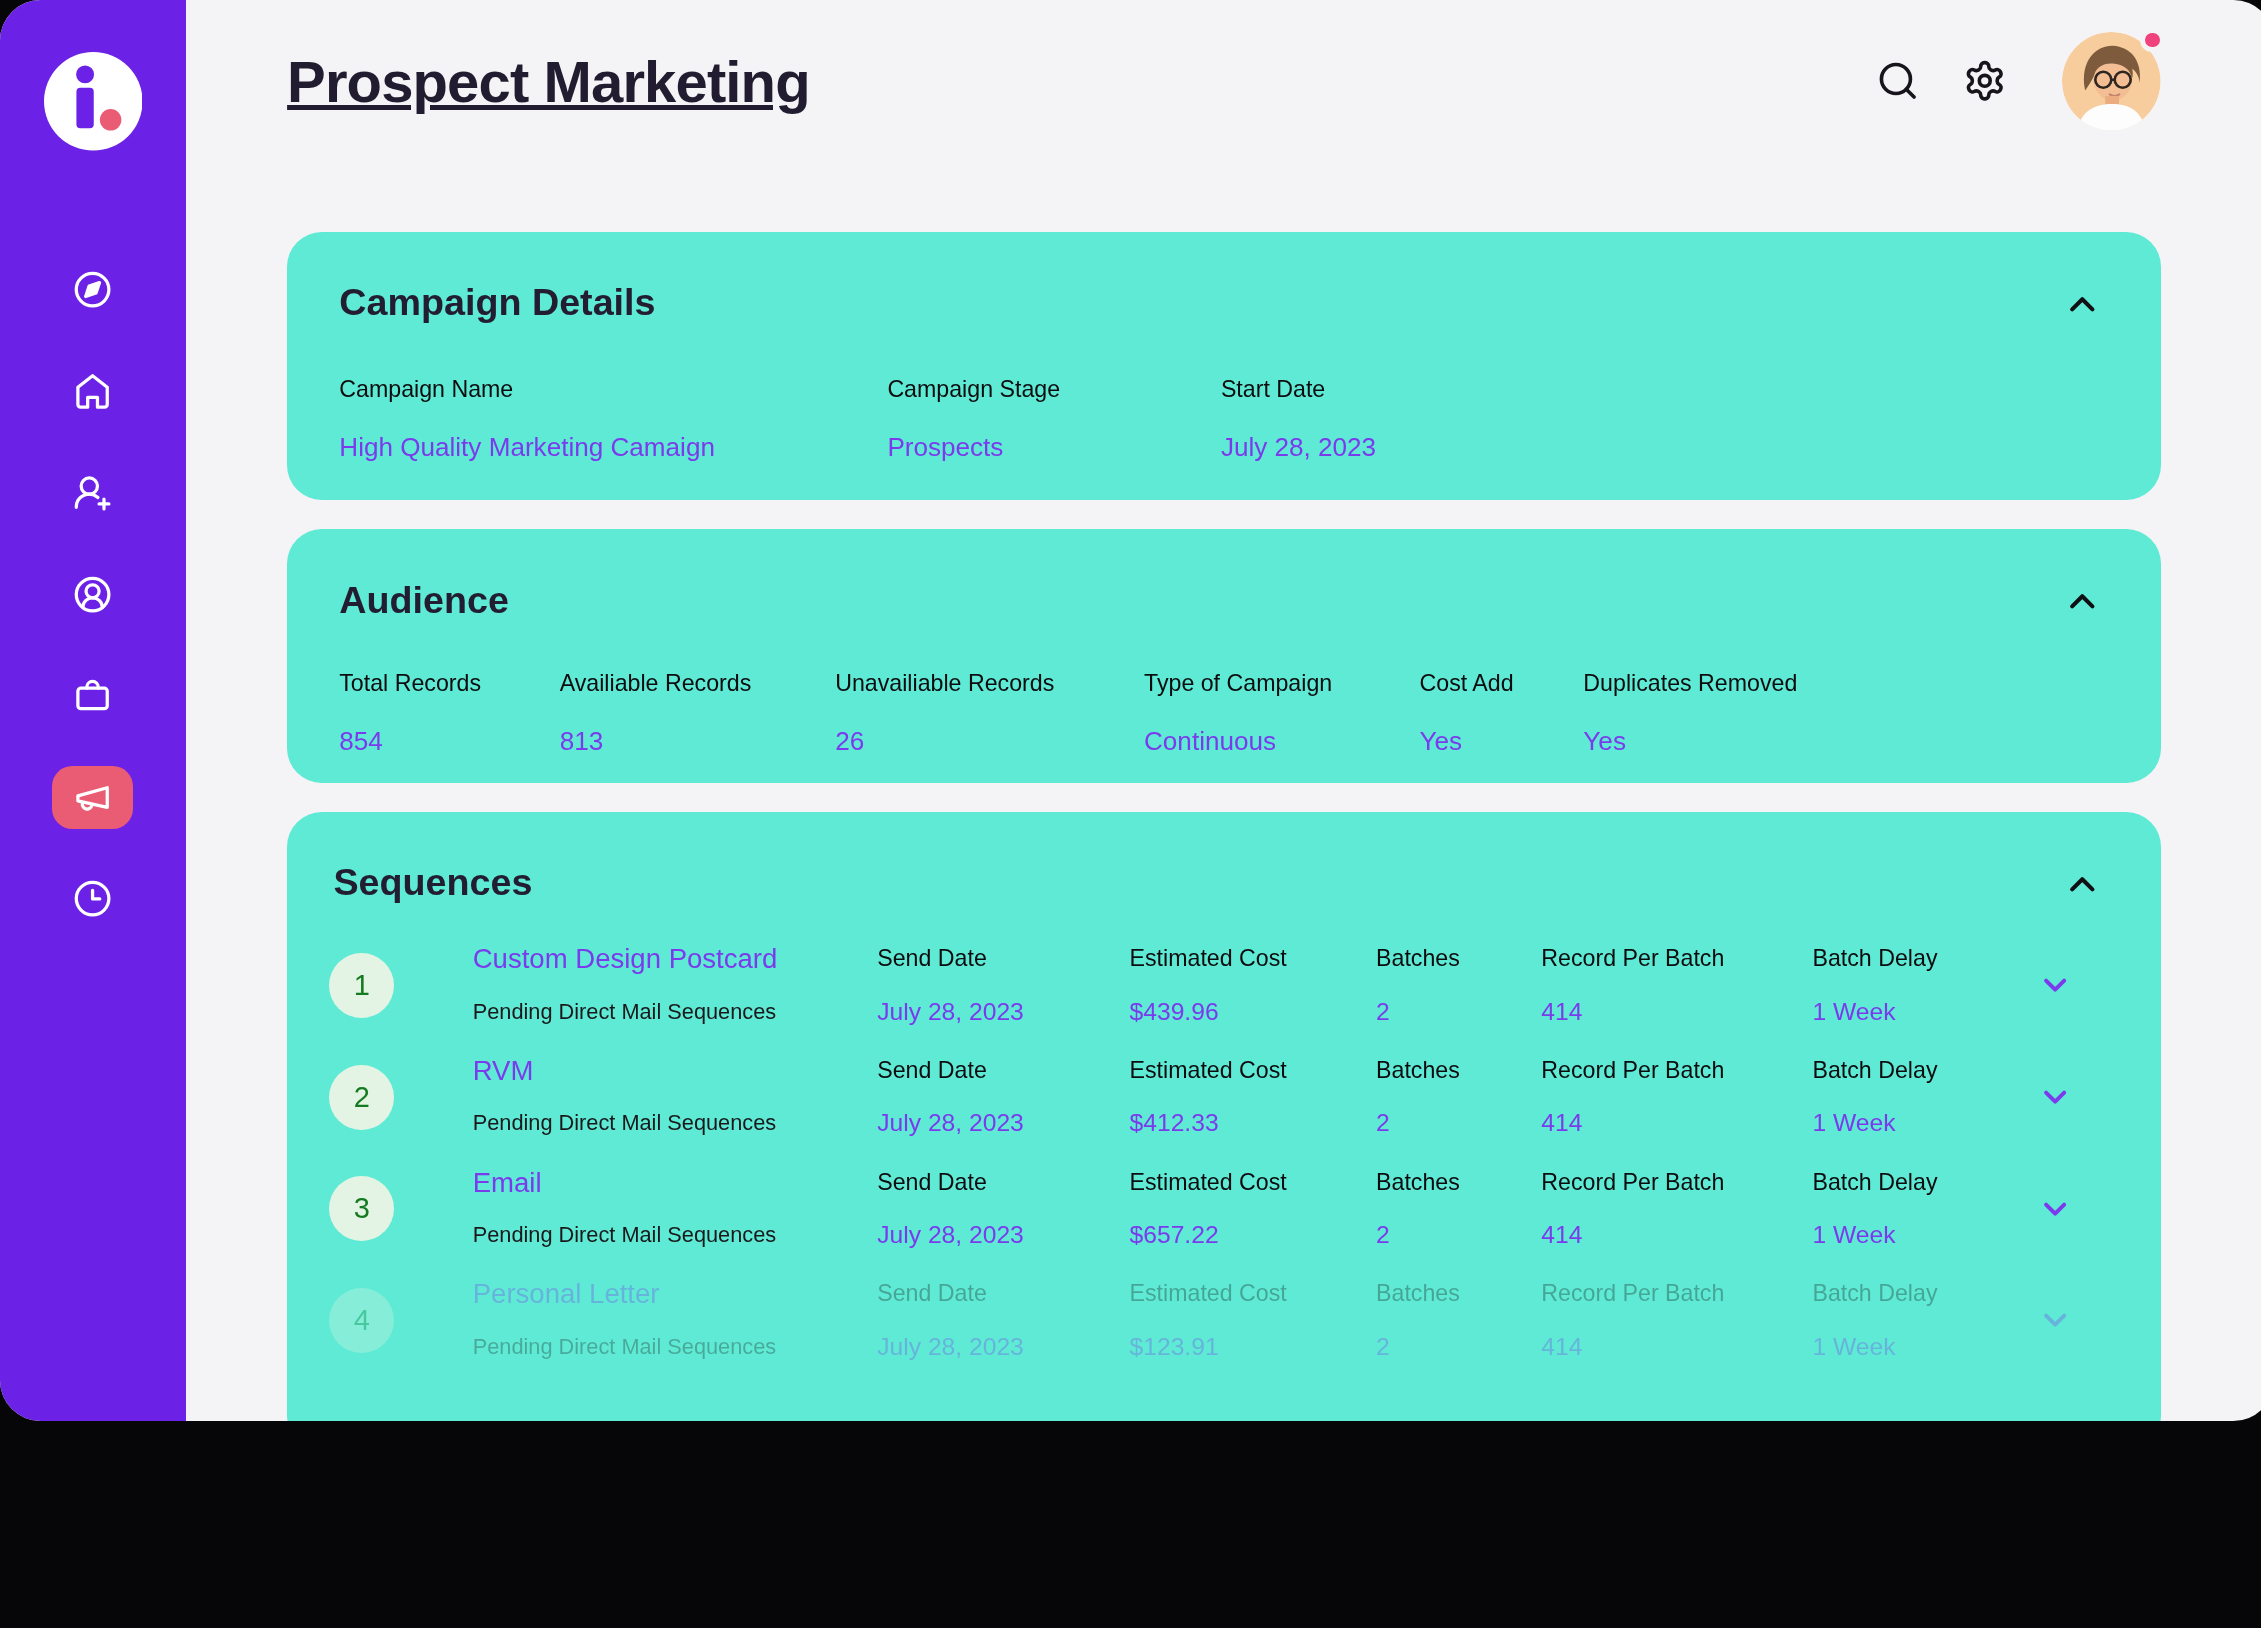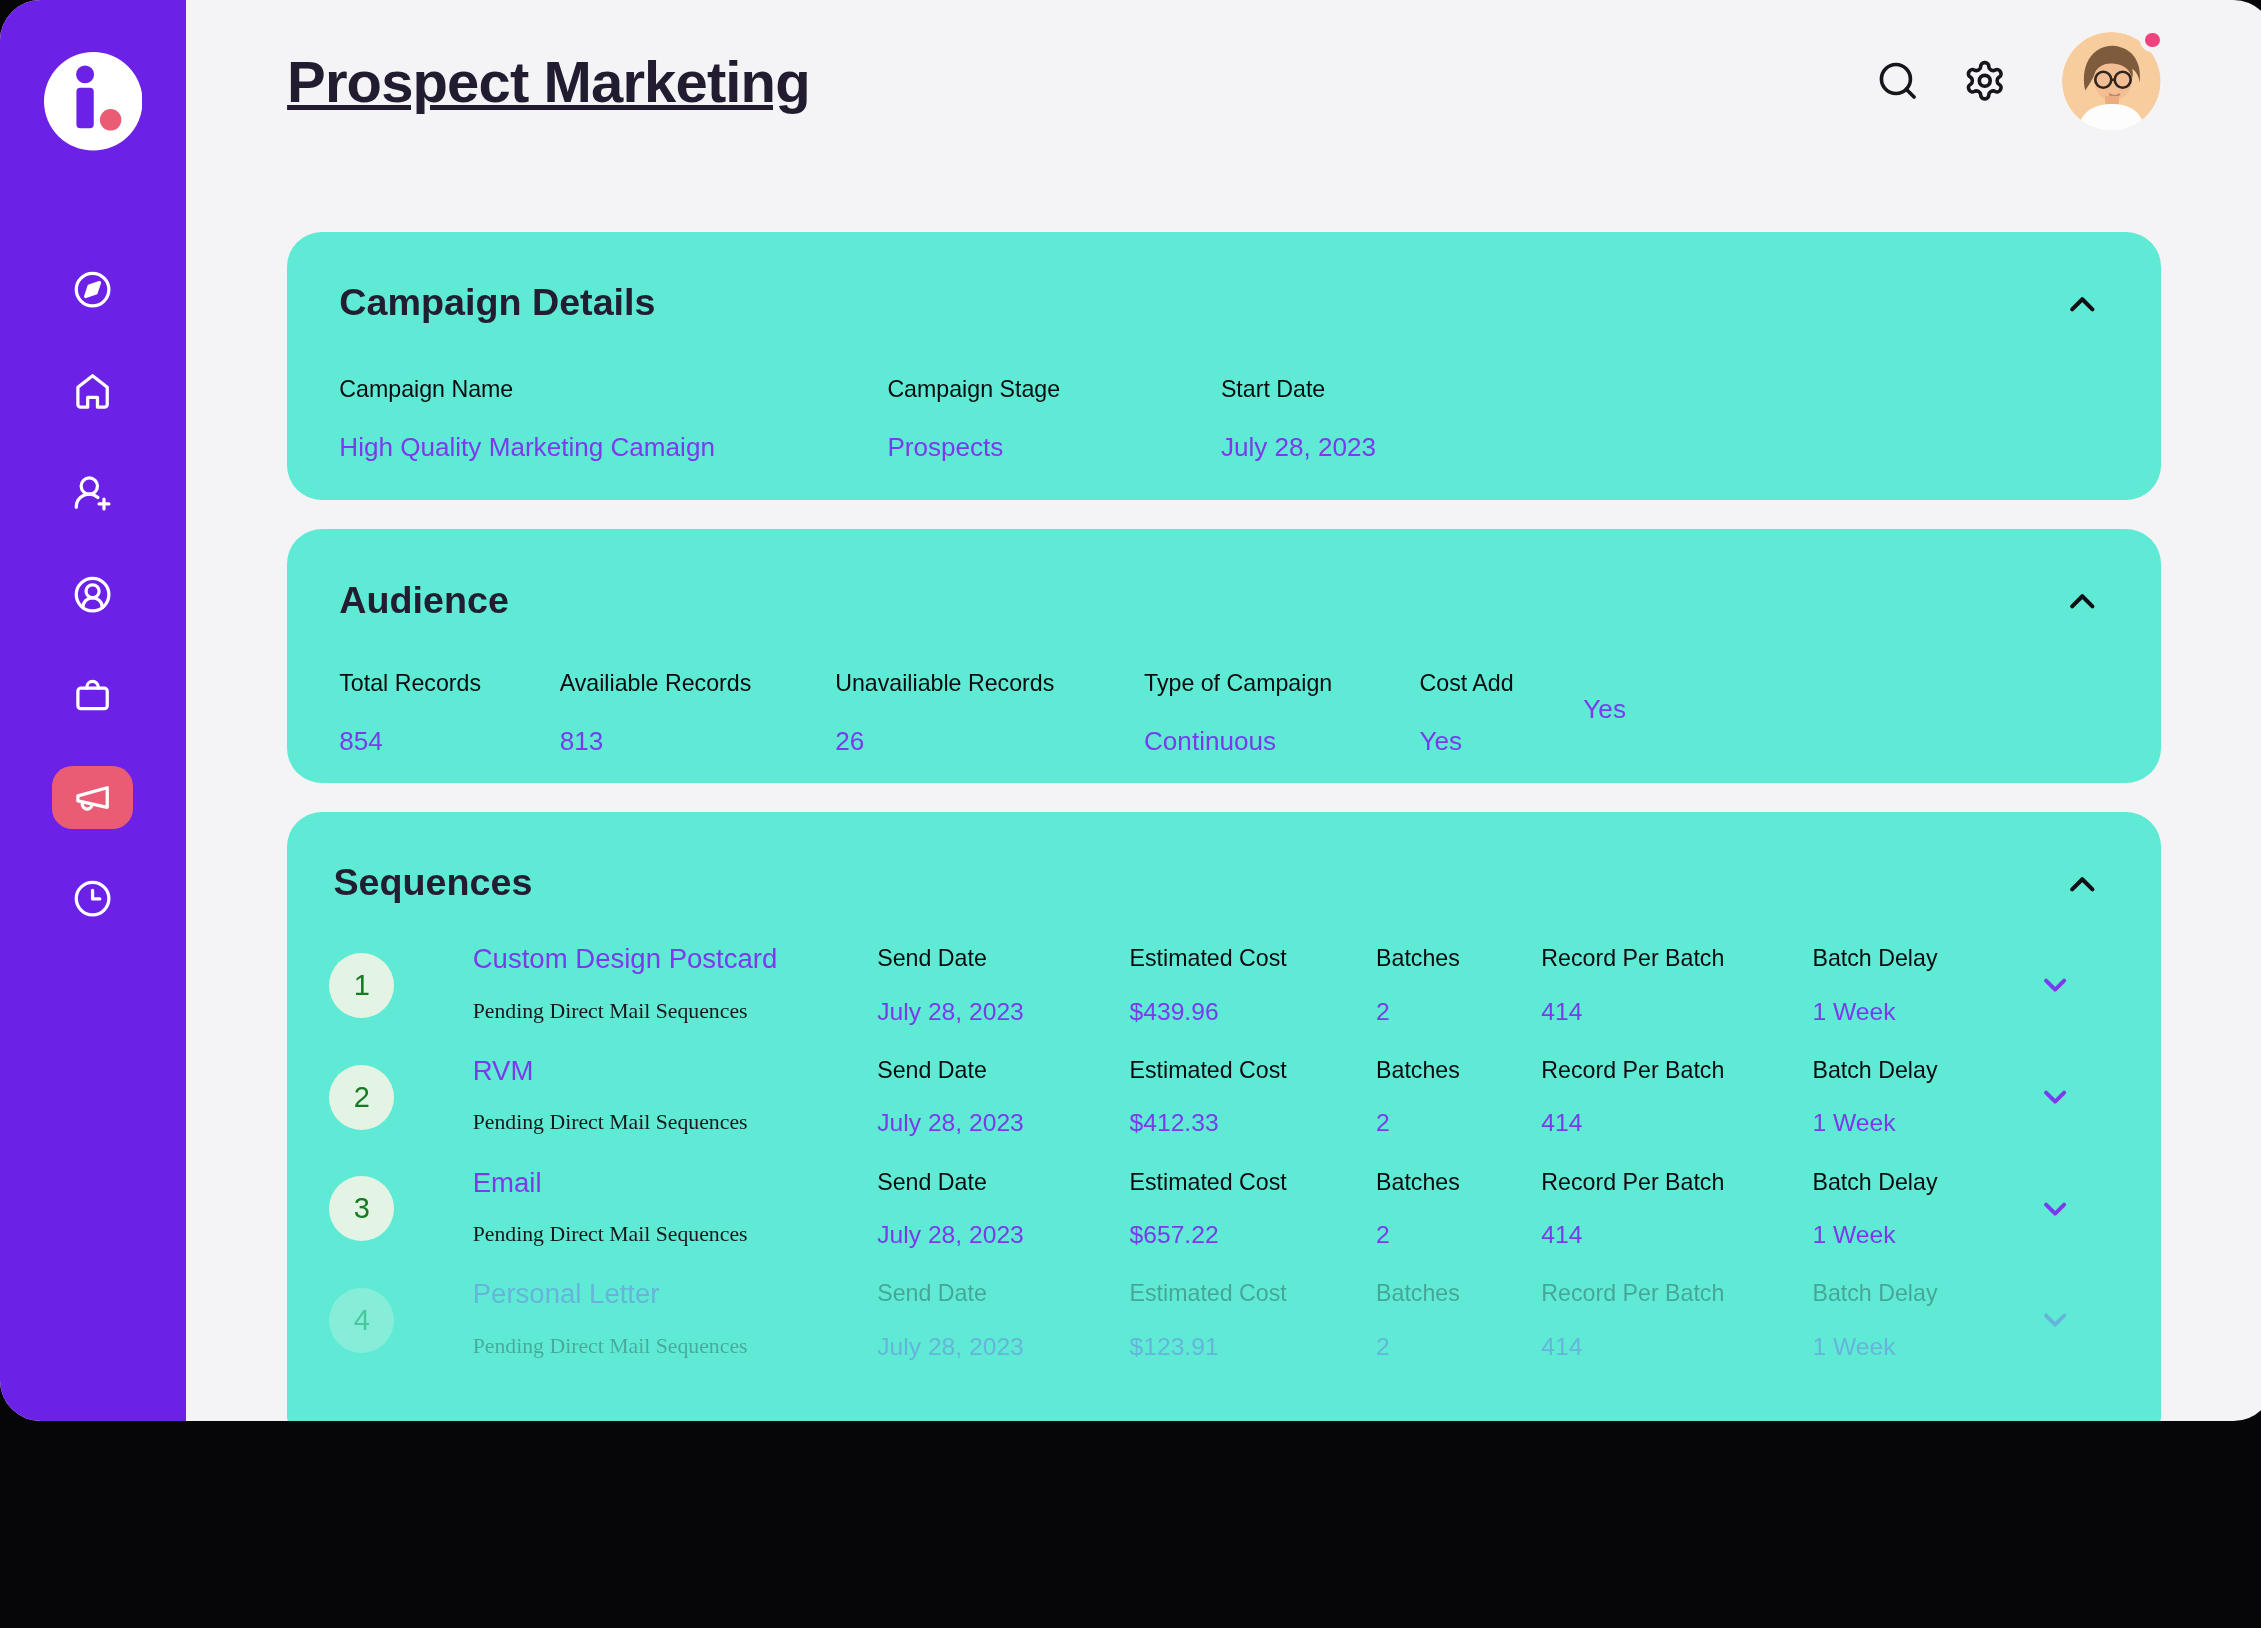--- a/index.html
+++ b/index.html
@@ -61,21 +61,21 @@
   .seq-row {
     display: grid; align-items: center;
     grid-template-columns: 24.75rem 69.75rem 43.5rem 42.5rem 28.5rem 46.75rem 36.75rem 1fr;
   }
   .seq-badge {
     width: 11.25rem; height: 11.25rem; border-radius: 50%;
     background: #E4F4E4; color: #157B22; font-size: 5rem; font-weight: 500;
     display: flex; align-items: center; justify-content: center;
   }
   .seq-title { font-size: 4.75rem; font-weight: 500; color: #7B3BEC; line-height: 5.5rem; cursor: pointer; }
-  .seq-sub { margin-top: 3.5rem; font-size: 3.75rem; color: #19191C; line-height: 5.5rem; font-family: Liberation Serif, serif; }
+  .seq-sub { margin-top: 3.5rem; font-size: 3.75rem; color: #19191C; line-height: 5.5rem; }
   .seq-cell .f-value { margin-top: 3.5rem; font-size: 4.25rem; }
   .row-chevron {
     justify-self: end; margin-right: 6rem; width: 6.25rem; height: 6.25rem;
     background: none; border: none; padding: 0; cursor: pointer;
   }
   .row-chevron svg { width: 100%; height: 100%; stroke: #7B3BEC; stroke-width: 2.6; }
   .seq-row.disabled { opacity: 0.3; }
 </style>
 </head>
 <body>
@@ -228,20 +228,21 @@
         </div>
         <div>
           <div class="f-label">Type of Campaign</div>
           <div class="f-value">Continuous</div>
         </div>
         <div>
           <div class="f-label">Cost Add</div>
           <div class="f-value">Yes</div>
         </div>
         <div>
+          <div class="f-label">Duplicates Removed</div>
           <div class="f-value">Yes</div>
         </div>
       </div>
     </section>
 
     <section class="card card-seq">
       <h2>Sequences</h2>
       <button class="card-chevron">
         <svg class="ic" viewBox="0 0 24 24">
             <polyline points="6 15 12 9 18 15"></polyline>

